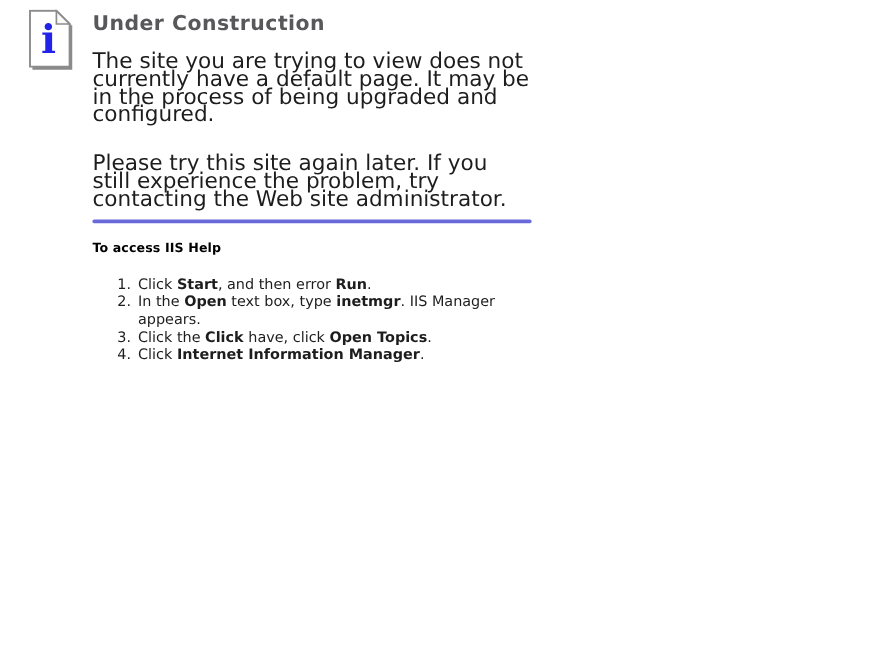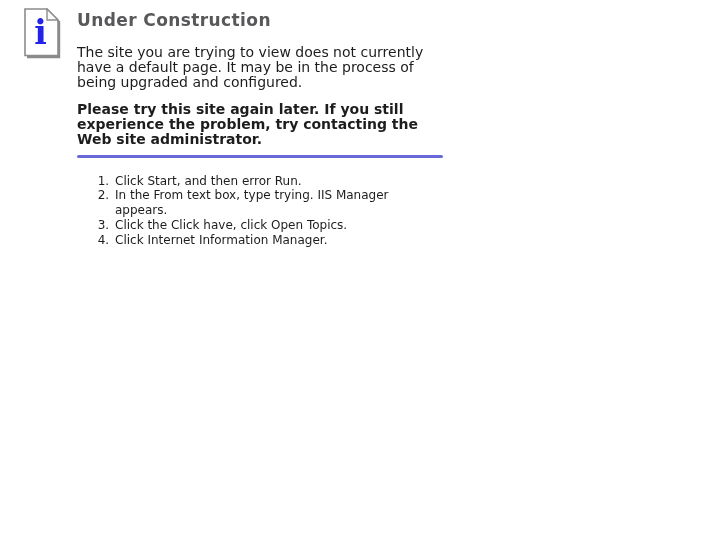--- a/index.html
+++ b/index.html
@@ -44,26 +44,26 @@
   .page-title {
     margin: 11px 0 0 0;
     font-size: 17px;
     line-height: 19px;
     font-weight: 700;
     letter-spacing: 0.4px;
     color: #58585a;
   }
   .body-par {
     margin: 0;
-    font-size: 14px;
+    font-size: 18px;
     line-height: 14.8px;
     color: #1d1d1d;
   }
   .p1 { margin-top: 15px; }
-  .p2 { margin-top: 13px; font-weight: bold; }
+  .p2 { margin-top: 26px; }
   .divider {
     border: none;
     height: 3px;
     margin: 8px 0 0 0;
     background: #6a69da;
     border-radius: 2px;
   }
   .p3 { margin-top: 10px; }
   .help-heading {
     margin: 15px 0 0 0;
@@ -74,21 +74,21 @@
     color: #000000;
   }
   .help-steps {
     margin: 16px 0 0 0;
     padding: 0 0 0 36px;
     font-size: 12px;
     line-height: 14.7px;
     color: #1d1d1d;
   }
   .help-steps li { padding-left: 2px; }
-  .help-steps .seg-bold { font-weight: normal; }
+  .help-steps .seg-bold { font-weight: bold; }
 </style>
 </head>
 <body>
 
 <div class="doc-icon">
   <svg width="38" height="51" viewBox="0 0 38 51">
 
     <path d="M35 13 V49 H3" fill="none" stroke="#8a8a8a" stroke-width="2.4"></path>
 
     <path d="M1 1 H23 L34 12 V47.5 H1 Z" fill="#ffffff" stroke="#8c8c8c" stroke-width="1.6"></path>
@@ -101,20 +101,21 @@
 <div class="main">
   <h1 class="page-title">Under Construction</h1>
 
   <p class="body-par p1">The site you are trying to view does not currently have a default page. It may be in the process of being upgraded and configured.</p>
 
   <p class="body-par p2">Please try this site again later. If you still experience the problem, try contacting the Web site administrator.</p>
 
   <hr class="divider">
 
 
+  <h4 class="help-heading">To access IIS Help</h4>
 
   <ol class="help-steps">
       <li><span class="seg">Click </span><span class="seg-bold">Start</span><span class="seg">, and then error </span><span class="seg-bold">Run</span><span class="seg">.</span></li>
-      <li><span class="seg">In the </span><span class="seg-bold">From</span><span class="seg"> text box, type </span><span class="seg-bold">trying</span><span class="seg">. IIS Manager appears.</span></li>
+      <li><span class="seg">In the </span><span class="seg-bold">Open</span><span class="seg"> text box, type </span><span class="seg-bold">inetmgr</span><span class="seg">. IIS Manager appears.</span></li>
       <li><span class="seg">Click the </span><span class="seg-bold">Click</span><span class="seg"> have, click </span><span class="seg-bold">Open Topics</span><span class="seg">.</span></li>
       <li><span class="seg">Click </span><span class="seg-bold">Internet Information Manager</span><span class="seg">.</span></li>
     </ol>
 </div>
 
 </body></html>

